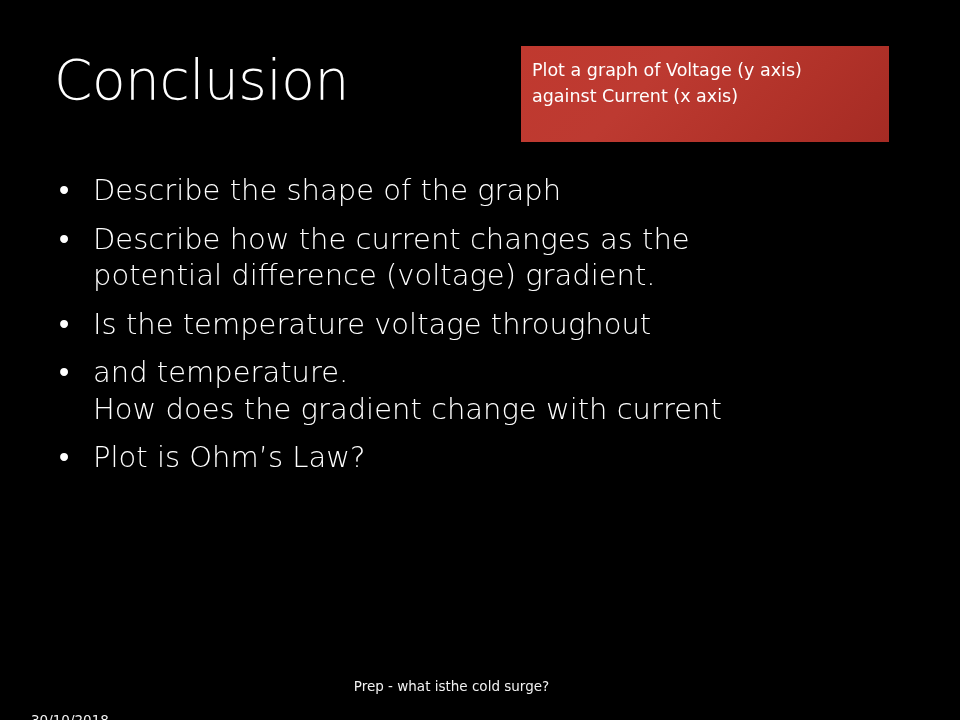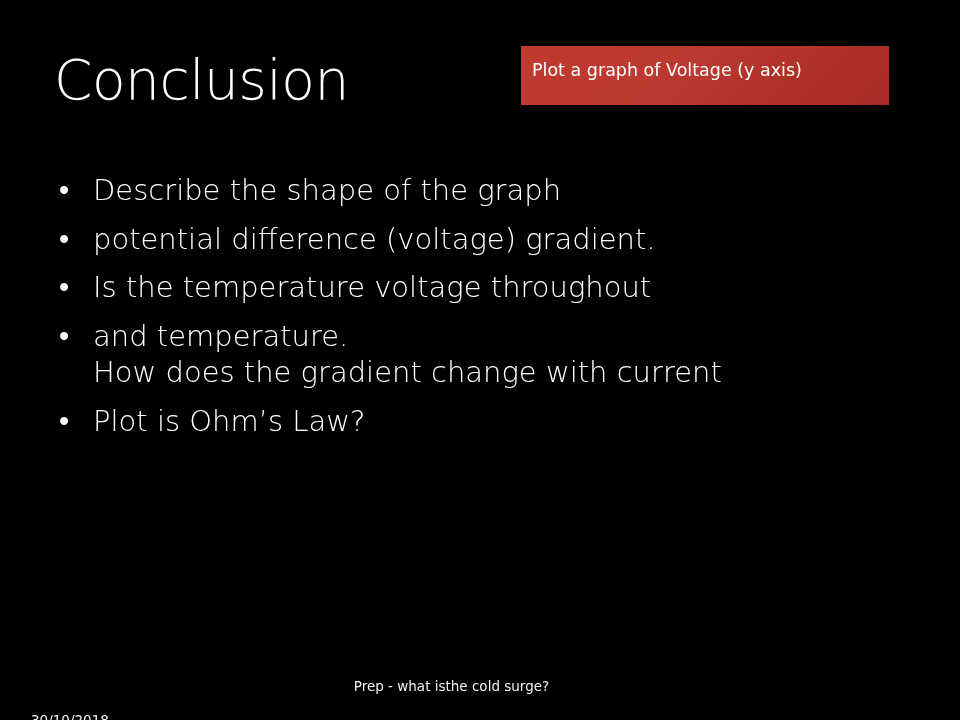--- a/index.html
+++ b/index.html
@@ -38,21 +38,21 @@
     color: #ffffff;
     white-space: nowrap;
   }
 
   
   #callout {
     position: absolute;
     left: 521px;
     top: 46px;
     width: 368px;
-    height: 59px;
+    height: 96px;
     box-sizing: border-box;
     padding: 11px 10px 0 11px;
     background: linear-gradient(135deg, #c0392f 0%, #bd3a31 35%, #b13229 70%, #a52b24 100%);
   }
   .callout-line {
     font-family: "DejaVu Sans", sans-serif;
     font-size: 17.5px;
     font-weight: 400;
     line-height: 26px;
     color: #ffffff;
@@ -118,31 +118,33 @@
 </style>
 </head>
 <body>
 
 <div id="slide">
 
   <div id="slide-title">Conclusion</div>
 
   <div id="callout">
     <div class="callout-line">Plot a graph of Voltage (y axis)</div>
+    <div class="callout-line">against Current (x axis)</div>
   </div>
 
   <div id="bullets">
 
     <div class="bullet-item">
       <span class="bullet-marker">•</span>
       <span class="bullet-text">Describe the shape of the graph</span>
     </div>
 
     <div class="bullet-item">
       <span class="bullet-marker">•</span>
+      <span class="bullet-text">Describe how the current changes as the</span>
       <span class="bullet-text">potential difference (voltage) gradient.</span>
     </div>
 
     <div class="bullet-item">
       <span class="bullet-marker">•</span>
       <span class="bullet-text">Is the temperature voltage throughout</span>
     </div>
 
     <div class="bullet-item">
       <span class="bullet-marker">•</span>

